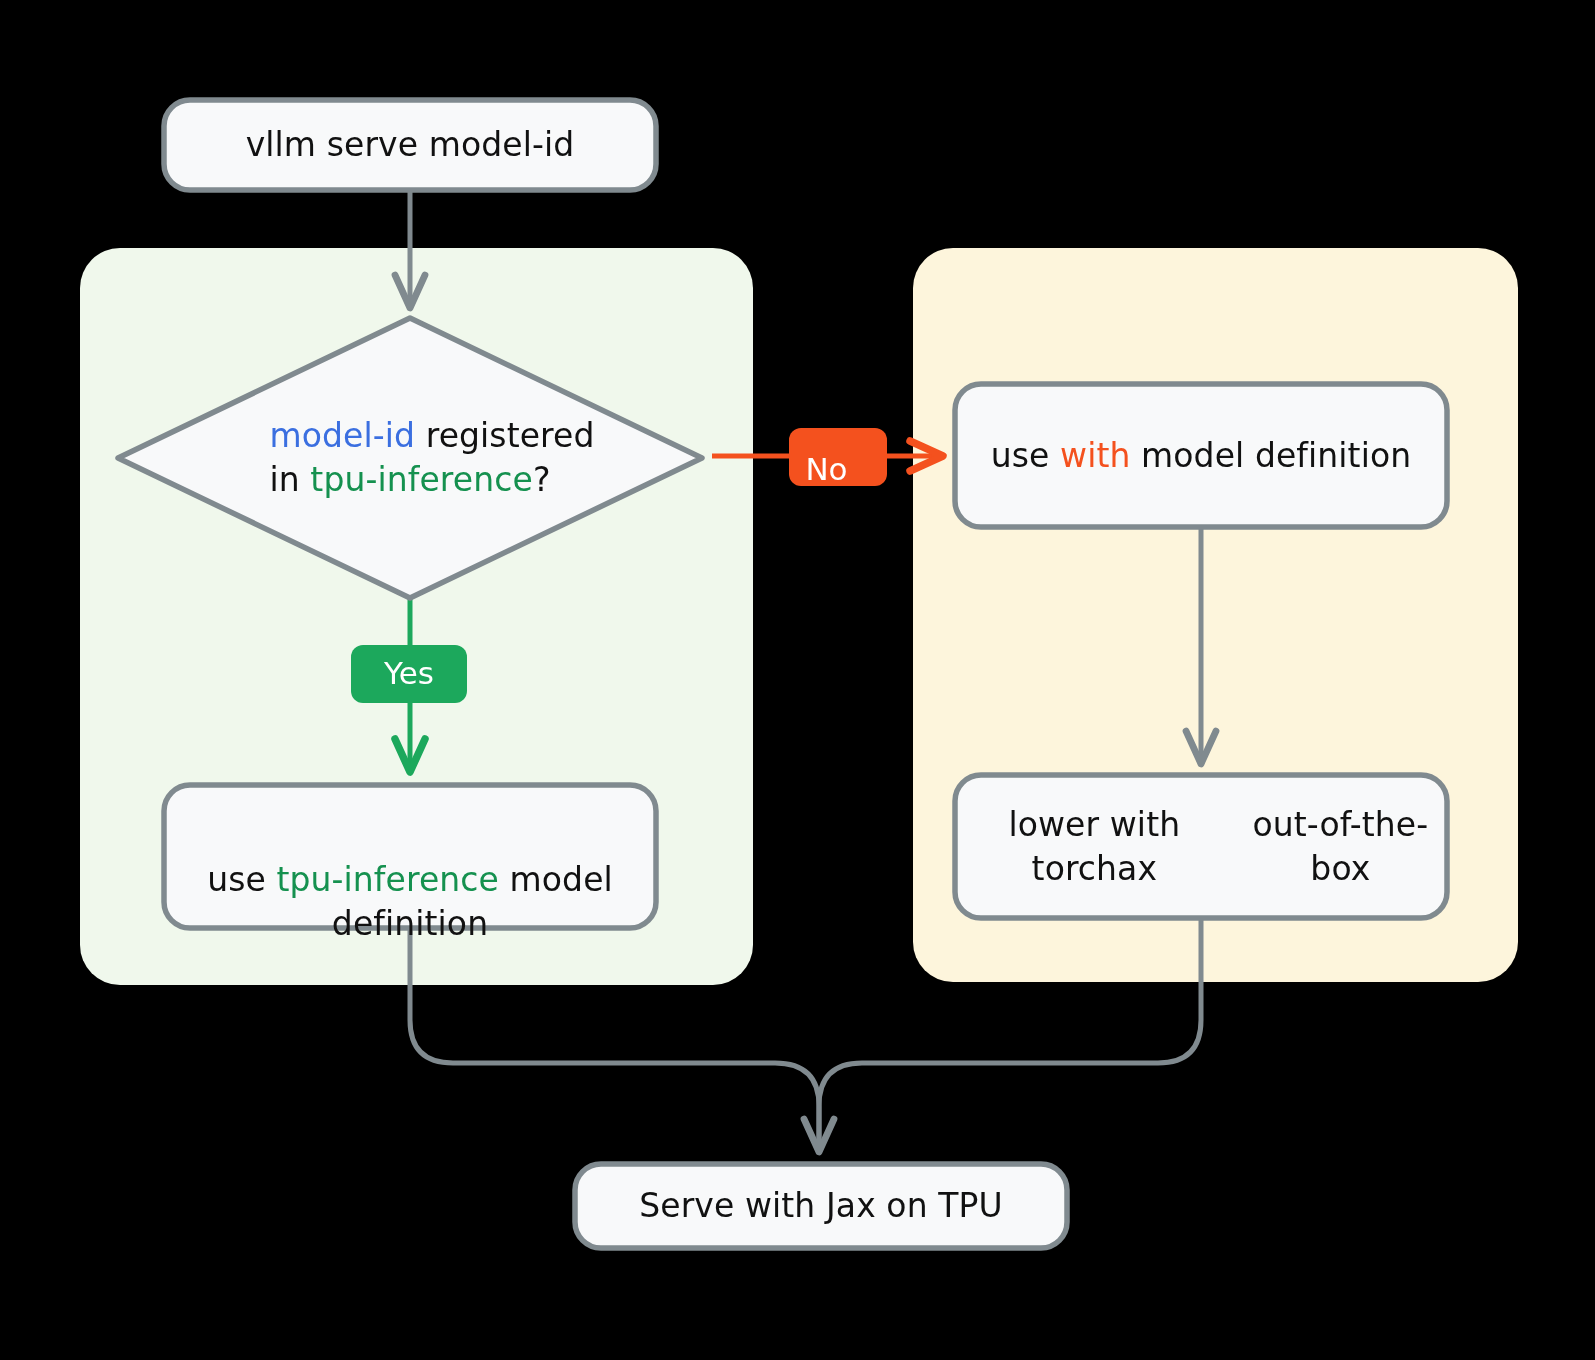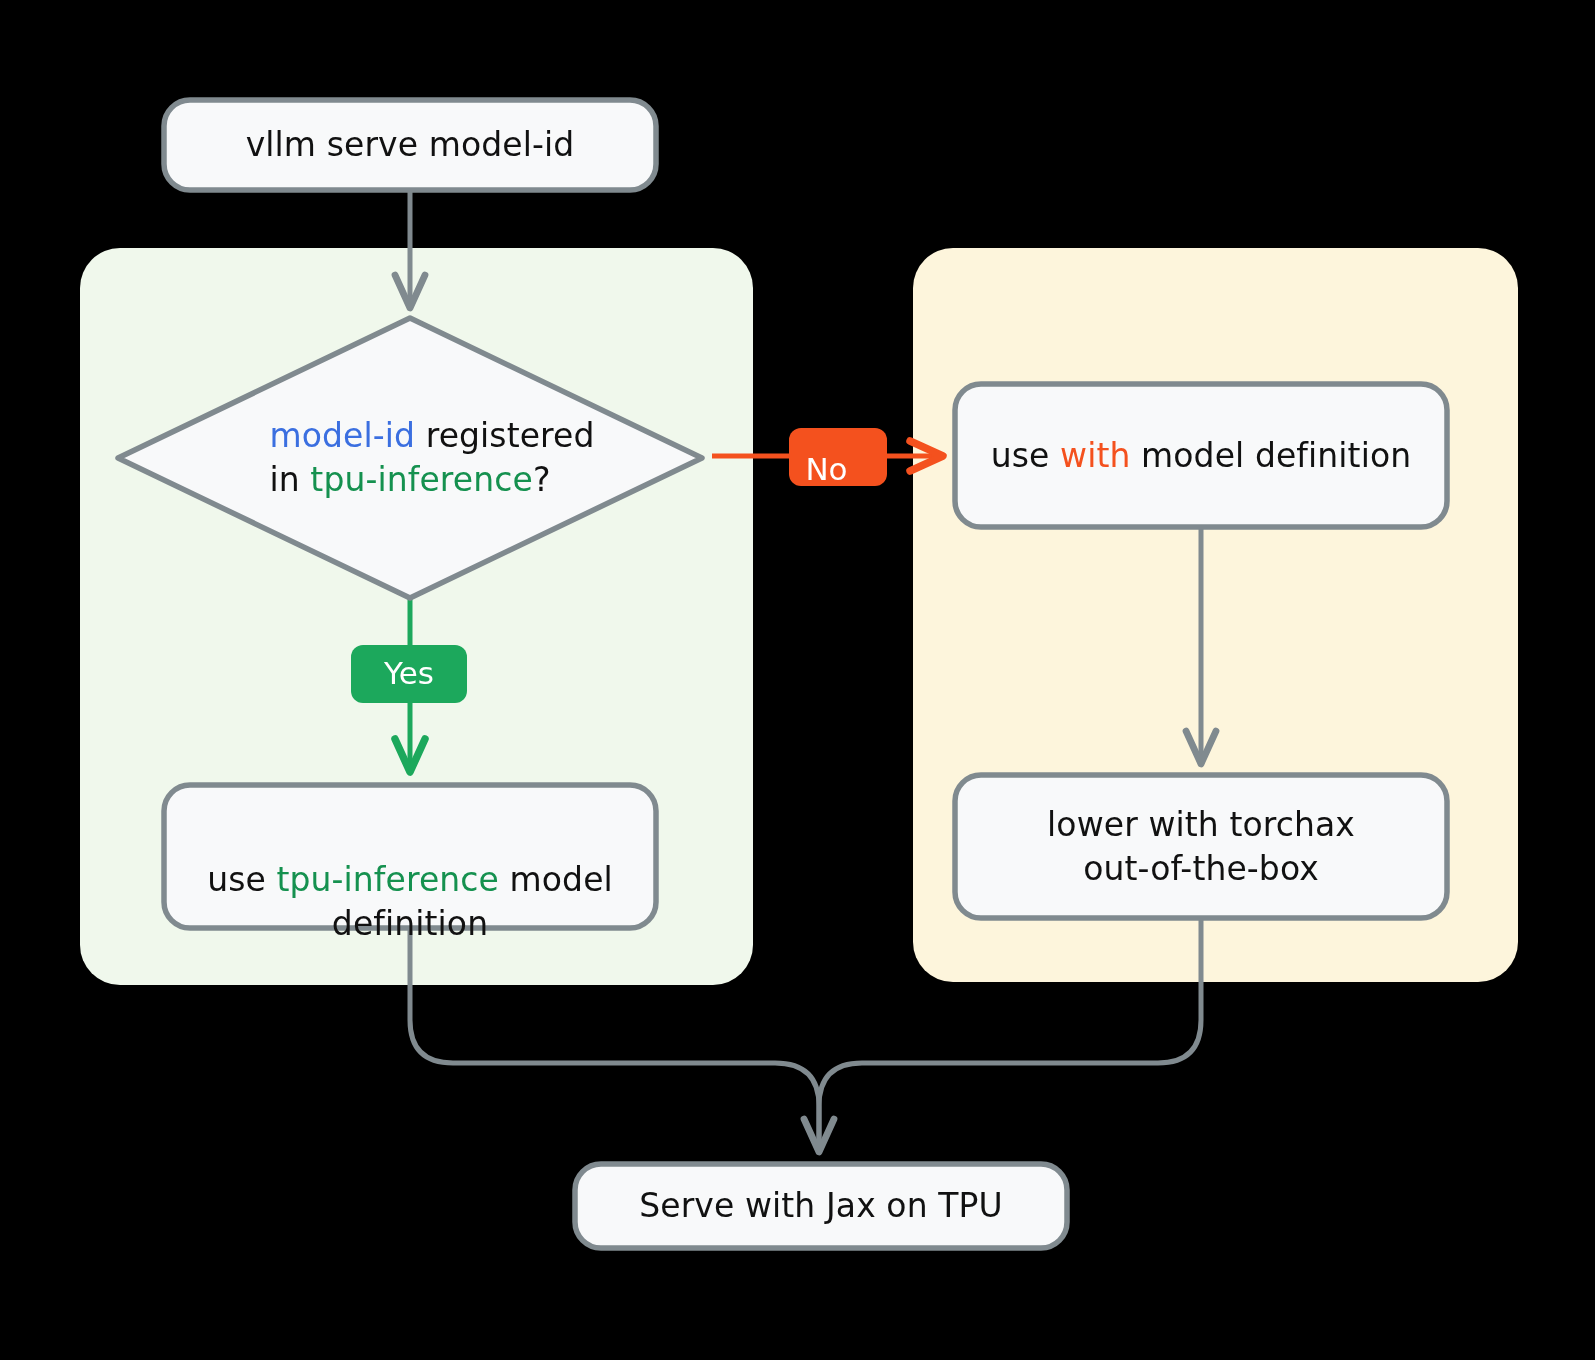--- a/index.html
+++ b/index.html
@@ -116,21 +116,21 @@
     </div>
     <div>definition</div>
   </div>
 
   <div class="node-text" style="left:955px; top:384px; width:492px; height:143px;">
     <div>
       <span>use </span><span class="kw-orange">with</span><span> model definition</span>
     </div>
   </div>
 
-  <div class="node-text" style="left:955px; top:775px; width:492px; height:143px; flex-direction:column;align-items:center;">
+  <div class="node-text" style="left:955px; top:775px; width:492px; height:143px; flex-direction:row;align-items:center;">
     <div>lower with torchax</div>
     <div>out-of-the-box</div>
   </div>
 
   <div class="node-text" style="left:575px; top:1164px; width:492px; height:84px;">Serve with Jax on TPU</div>
 
   <div class="badge-text" style="left:351px; top:645px; width:116px; height:56px;">Yes</div>
 
   <div class="badge-text" style="left:789px; top:416px; width:75px; height:58px;margin-top:24px;">No</div>
 

